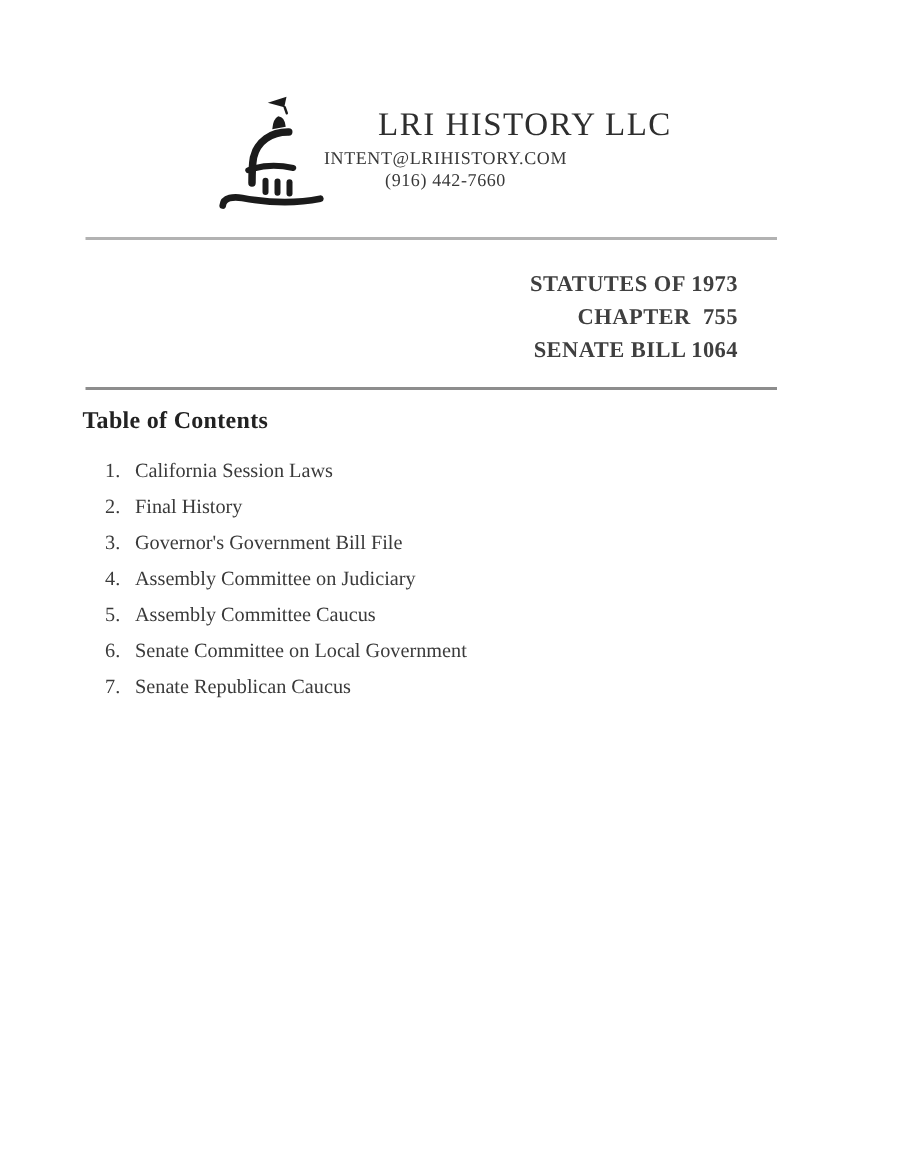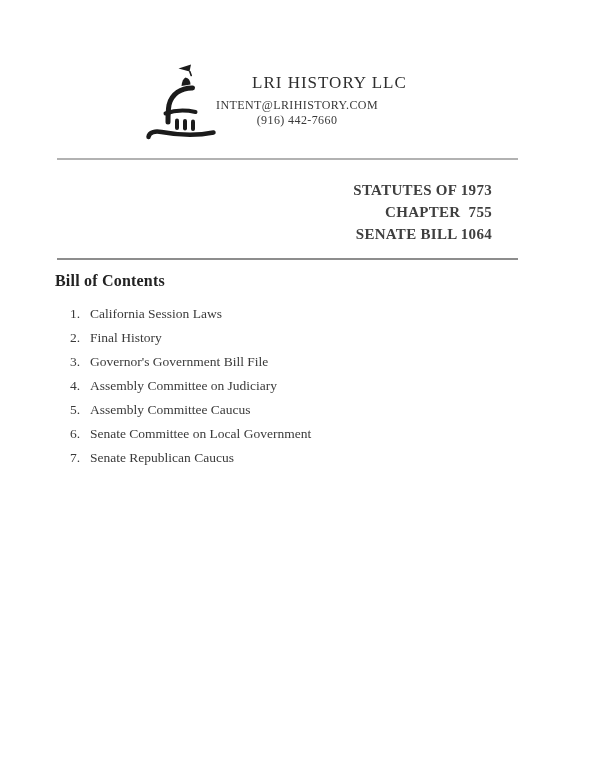--- a/index.html
+++ b/index.html
@@ -26,21 +26,21 @@
     height: 80px;
   }
   .letterhead-text {
     position: absolute;
     left: 212px;
     top: 74px;
     width: 170px;
     text-align: center;
   }
   .company-name {
-    font-size: 17px;
+    font-size: 22px;
     letter-spacing: 1px;
     line-height: 18px;
     color: #2e2e2e;
     white-space: nowrap;
     margin-left: 40px;
   }
   .contact-line {
     font-size: 12px;
     letter-spacing: 0.4px;
     line-height: 14.5px;
@@ -159,21 +159,21 @@
   <hr class="rule rule-top">
 
   <div class="reference">
     <div>STATUTES OF 1973</div>
     <div>CHAPTER  755</div>
     <div>SENATE BILL 1064</div>
   </div>
 
   <hr class="rule rule-bottom">
 
-  <h2 class="toc-title">Bill of Contents</h2>
+  <h2 class="toc-title">Table of Contents</h2>
   <ol class="toc-list">
     <li class="toc-item">
       <span class="num">1.</span>
       <span class="label">California Session Laws</span>
     </li>
     <li class="toc-item">
       <span class="num">2.</span>
       <span class="label">Final History</span>
     </li>
     <li class="toc-item">

